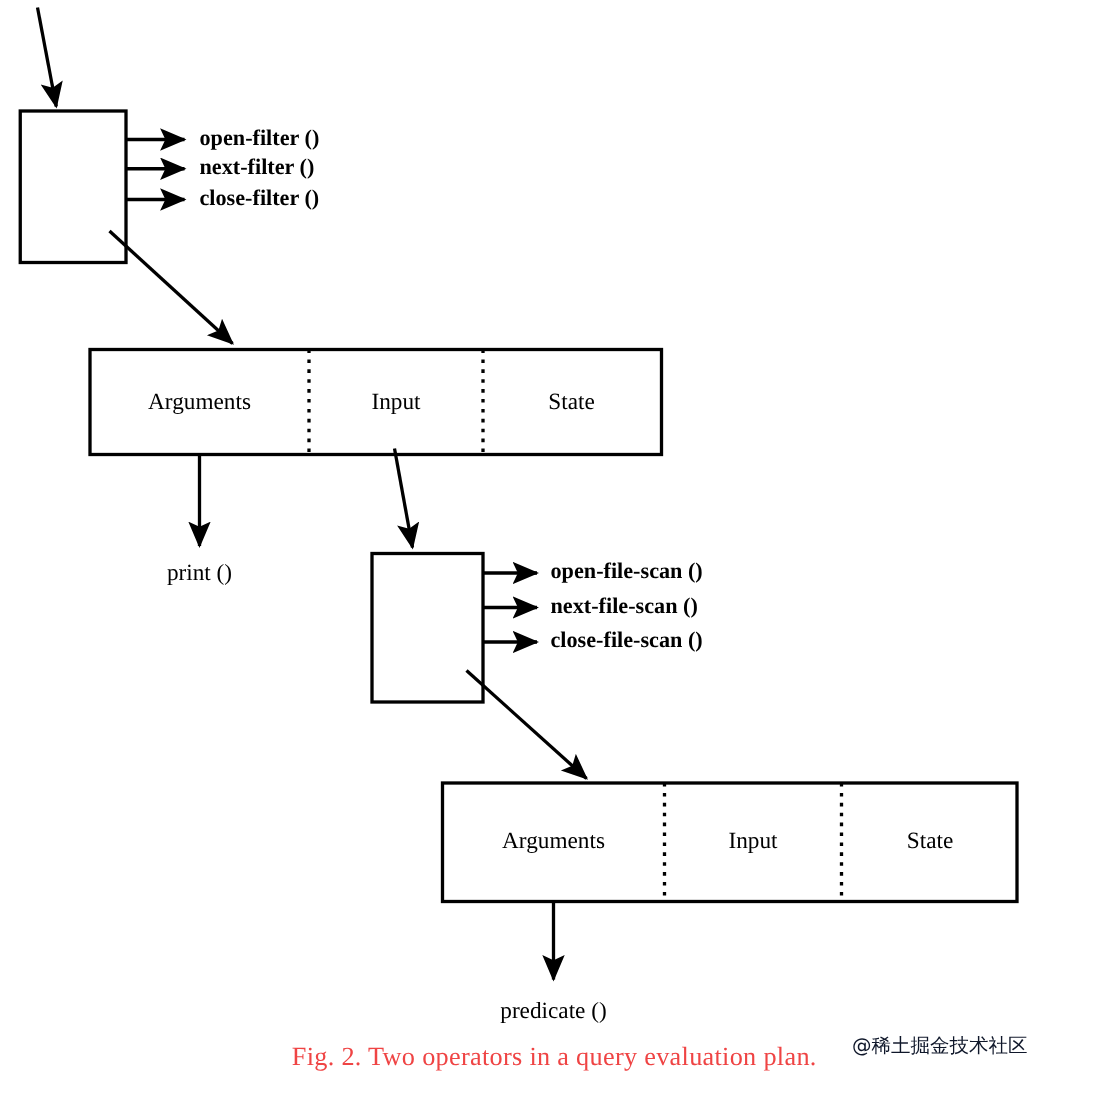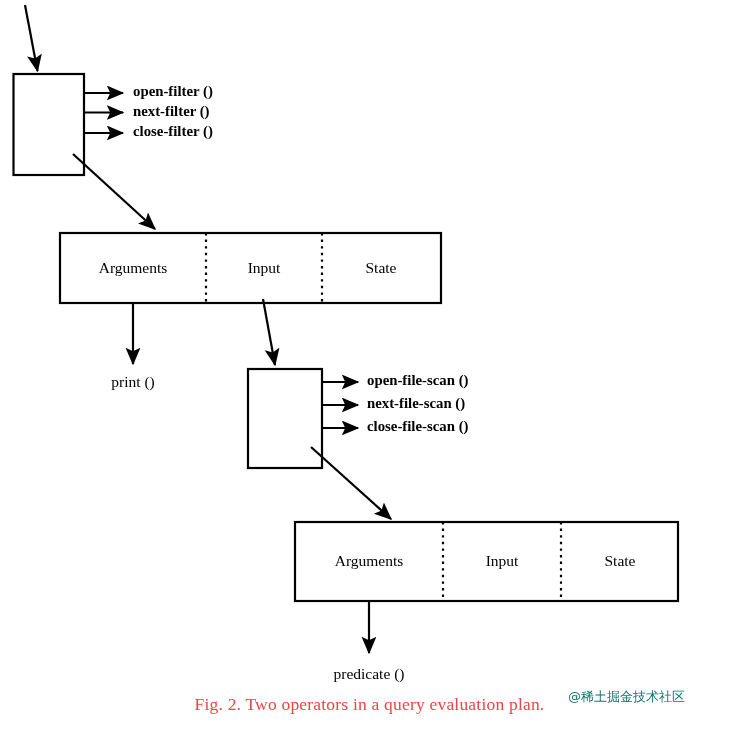--- a/index.html
+++ b/index.html
@@ -81,21 +81,21 @@
     font-size: 17.5px;
     color: #ef4444;
     letter-spacing: 0.2px;
   }
   .watermark {
     position: absolute;
     left: 568px;
     top: 688px;
     font-family: "DejaVu Sans", sans-serif;
     font-size: 13px;
-    color: #0f766e;
+    color: #0f172a;
     white-space: nowrap;
   }
 </style>
 </head>
 <body>
 
 <div id="figure-root">
 
   <svg class="diagram" viewBox="0 0 739 733">
     <defs>

